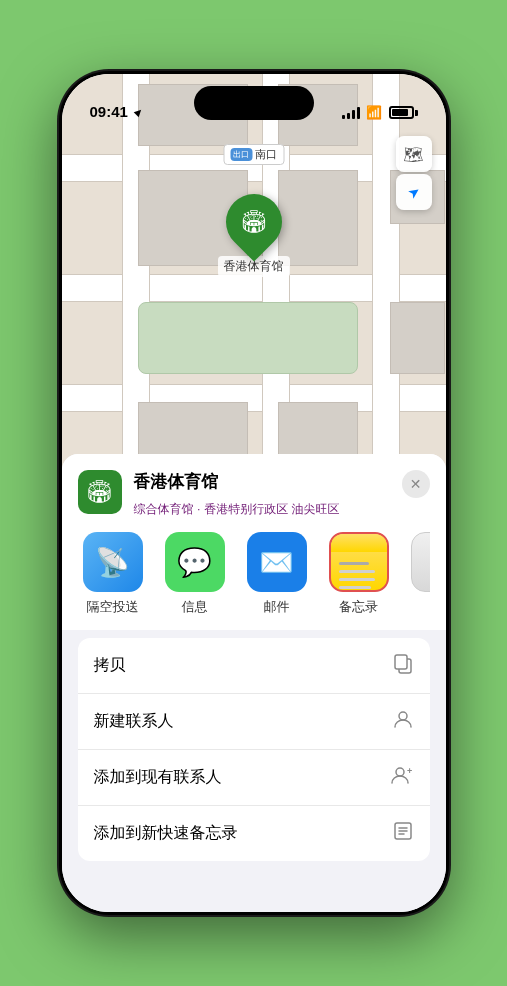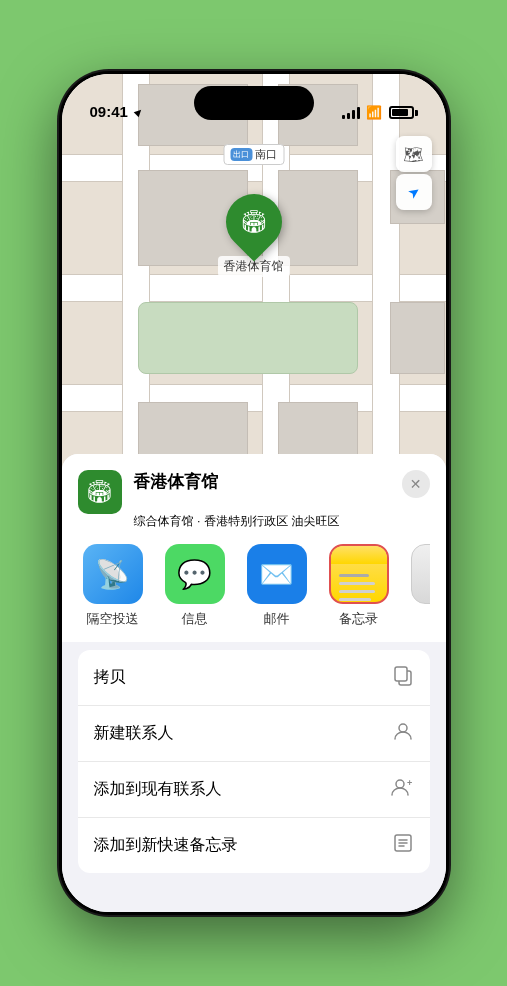--- a/index.html
+++ b/index.html
@@ -286,22 +286,22 @@
     }
 
     .venue-name {
       font-size: 17px;
       font-weight: 600;
       color: #000;
     }
 
     .venue-subtitle {
       font-size: 12px;
-      color: #000000;
-      margin-top: 20px;
+      color: #701a75;
+      margin-top: 8px;
     }
 
     .venue-close {
       width: 28px;
       height: 28px;
       background: #e8e8e8;
       border-radius: 50%;
       display: flex;
       align-items: center;
       justify-content: center;

